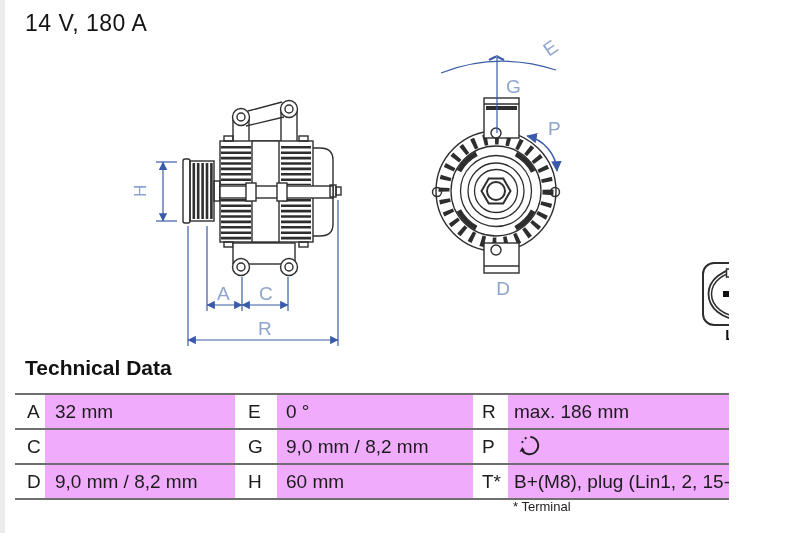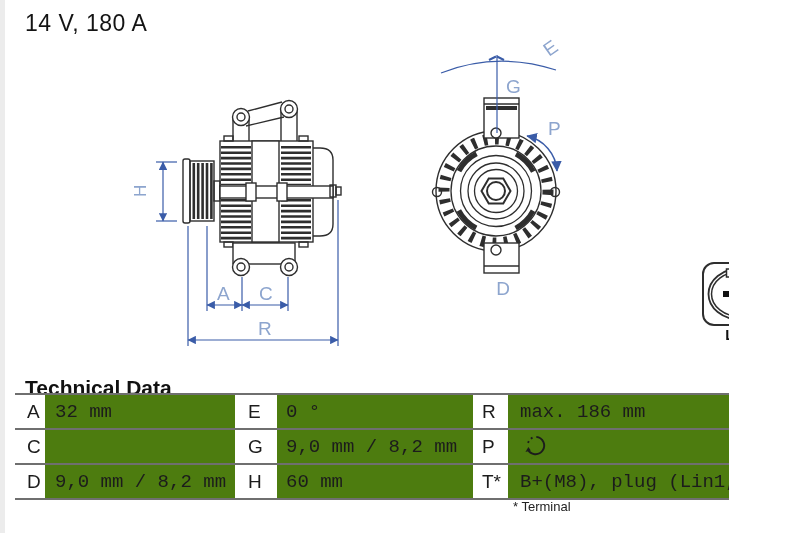--- a/index.html
+++ b/index.html
@@ -3,31 +3,31 @@
 <meta charset="utf-8">
 <style>
   html,body{margin:0;padding:0;background:#ffffff;}
   #stage{
     position:relative;width:729px;height:533px;background:#ffffff;
     font-family:"Liberation Sans", sans-serif;overflow:hidden;
   }
   #left-edge{position:absolute;left:0;top:0;width:5px;height:533px;background:#ececec;}
   #spec{position:absolute;left:25px;top:10px;font-size:23px;color:#141414;letter-spacing:.5px;}
   #drawing{position:absolute;left:0;top:0;}
-  #td-title{position:absolute;left:25px;top:376px;font-size:21px;font-weight:bold;color:#111;}
+  #td-title{position:absolute;left:25px;top:356px;font-size:21px;font-weight:bold;color:#111;}
   .tdata{position:absolute;left:15px;top:393px;width:753px;border-bottom:2px solid #6f6f6f;}
   .trow{display:grid;grid-template-columns:30px 190px 42px 196px 35px 260px;
         border-top:2px solid #6f6f6f;height:33px;}
   .cell{display:flex;align-items:center;font-size:19px;color:#1c1c1c;height:100%;overflow:hidden;white-space:nowrap;}
   .lbl{background:#ffffff;padding-left:12px;}
   .lbl.n2{padding-left:13px;}
   .lbl.n3{padding-left:9px;}
-  .val{background:#4d7c0f;padding-left:10px;font-family:Liberation Mono, monospace;}
+  .val{background:#f0abfc;padding-left:10px;}
   .val.n2{padding-left:9px;}
-  .val.n3{padding-left:12px;}
+  .val.n3{padding-left:6px;}
   #footnote{position:absolute;left:513px;top:499px;font-size:13px;color:#222;}
   .roticon{margin-left:2px;}
 </style>
 </head>
 <body>
 
 <div id="stage">
   <div id="left-edge"></div>
 
   <div id="spec">14 V, 180 A</div>

